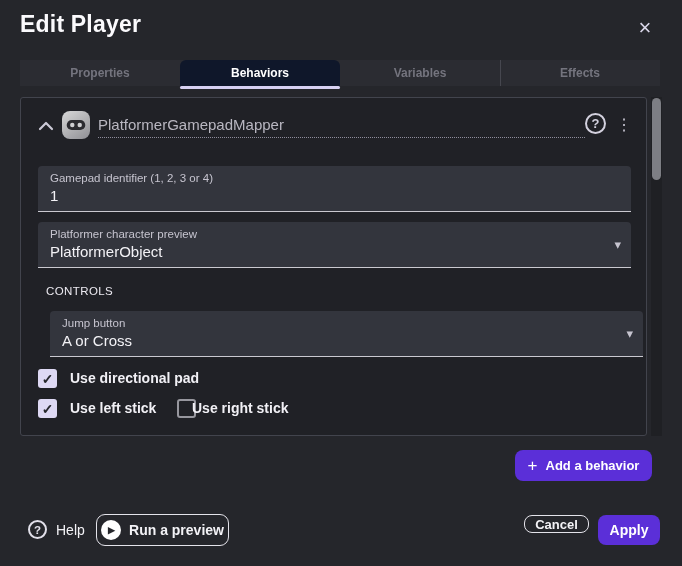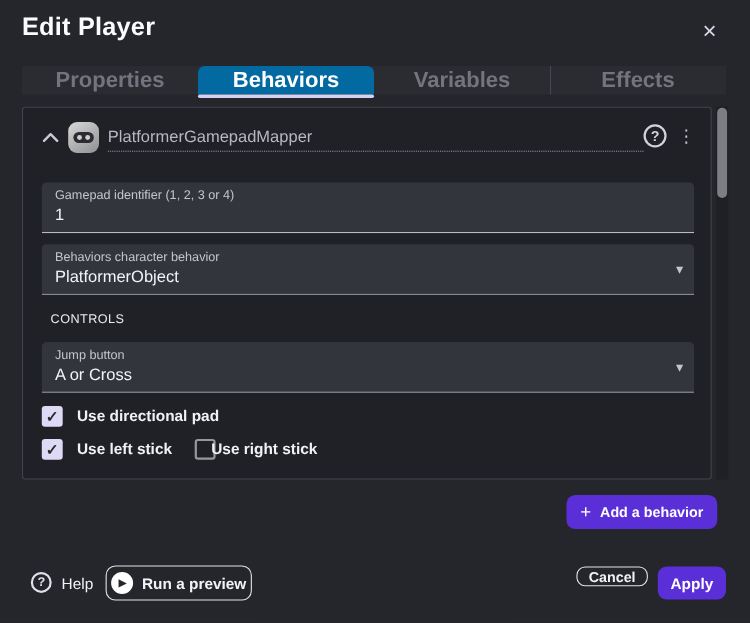--- a/index.html
+++ b/index.html
@@ -7,23 +7,23 @@
        font-family:"Liberation Sans",sans-serif;overflow:hidden;}
 
   
   .title{position:absolute;left:20px;top:11px;font-size:23px;font-weight:800;
          color:#fbfafd;letter-spacing:.2px;}
   .close{position:absolute;left:630px;top:13px;width:30px;height:30px;display:flex;
          align-items:center;justify-content:center;font-size:22px;color:#d9d6e8;cursor:pointer;}
 
   
   .tabbar{position:absolute;left:20px;top:60px;width:640px;height:26px;background:#2b2c32;display:flex;}
-  .tab{flex:1;display:flex;align-items:center;justify-content:center;font-size:20px;
+  .tab{flex:1;display:flex;align-items:center;justify-content:center;font-size:12px;
        font-weight:700;color:#74747e;cursor:pointer;}
-  .tab.active{background:#0369a1;color:#ffffff;border-radius:6px 6px 0 0;}
+  .tab.active{background:#0f172a;color:#ffffff;border-radius:6px 6px 0 0;}
   .tab-sep{position:absolute;left:480px;top:0;width:1px;height:26px;background:#46474f;}
   .tab-underline{position:absolute;left:180px;top:86px;width:160px;height:3px;
                  background:#d6d0f2;border-radius:2px;}
 
   
   .card{position:absolute;left:20px;top:97px;width:627px;height:339px;background:#202126;
         border:1px solid #42444d;border-radius:3px;box-sizing:border-box;}
   .collapse{position:absolute;left:38px;top:118px;width:16px;height:12px;cursor:pointer;}
   .bicon{position:absolute;left:62px;top:111px;width:28px;height:28px;border-radius:8px;
          background:linear-gradient(145deg,#d8d8d8,#8f8f94);display:flex;align-items:center;justify-content:center;}
@@ -36,21 +36,21 @@
          justify-content:center;font-size:16px;color:#c7c5d2;cursor:pointer;}
 
   
   .field{position:absolute;left:38px;width:593px;height:46px;background:#33353d;
          border-radius:4px 4px 0 0;border-bottom:1px solid #cac9d0;box-sizing:border-box;
          padding:6px 12px 0 12px;cursor:text;}
   .field .lbl{font-size:11.5px;color:#c6c4cf;}
   .field .val{font-size:15px;font-weight:500;color:#f3f2f6;margin-top:3px;}
   .caret{position:absolute;right:10px;top:50%;transform:translateY(-55%);
          color:#c6c4cf;font-size:13px;}
-  .f1{top:166px;} .f2{top:222px;cursor:pointer;} .f3{top:311px;cursor:pointer;}
+  .f1{top:166px;} .f2{top:222px;cursor:pointer;} .f3{top:311px;cursor:pointer;margin-left:12px;}
   .sect{position:absolute;left:46px;top:285px;font-size:11.5px;font-weight:400;
         color:#eceaf1;letter-spacing:.4px;}
 
   
   .cb{position:absolute;width:19px;height:19px;border-radius:3px;box-sizing:border-box;
       display:flex;align-items:center;justify-content:center;cursor:pointer;
       border:2px solid #97979e;background:transparent;color:transparent;font-size:14px;font-weight:700;}
   .cb.checked{background:#ded9f4;border:none;color:#27282d;}
   .cbl{position:absolute;font-size:14px;font-weight:700;color:#f1f0f5;line-height:19px;cursor:pointer;}
 
@@ -116,21 +116,21 @@
   <div class="bname">PlatformerGamepadMapper</div>
   <div class="bhelp">?</div>
   <div class="kebab">⋮</div>
 
   <div class="field f1">
     <div class="lbl">Gamepad identifier (1, 2, 3 or 4)</div>
     <div class="val">1</div>
   </div>
 
   <div class="field f2">
-    <div class="lbl">Behaviors character behavior</div>
+    <div class="lbl">Platformer character preview</div>
     <div class="val">PlatformerObject</div>
     <span class="caret">▾</span>
   </div>
 
   <div class="sect">CONTROLS</div>
 
   <div class="field f3">
     <div class="lbl">Jump button</div>
     <div class="val">A or Cross</div>
     <span class="caret">▾</span>

